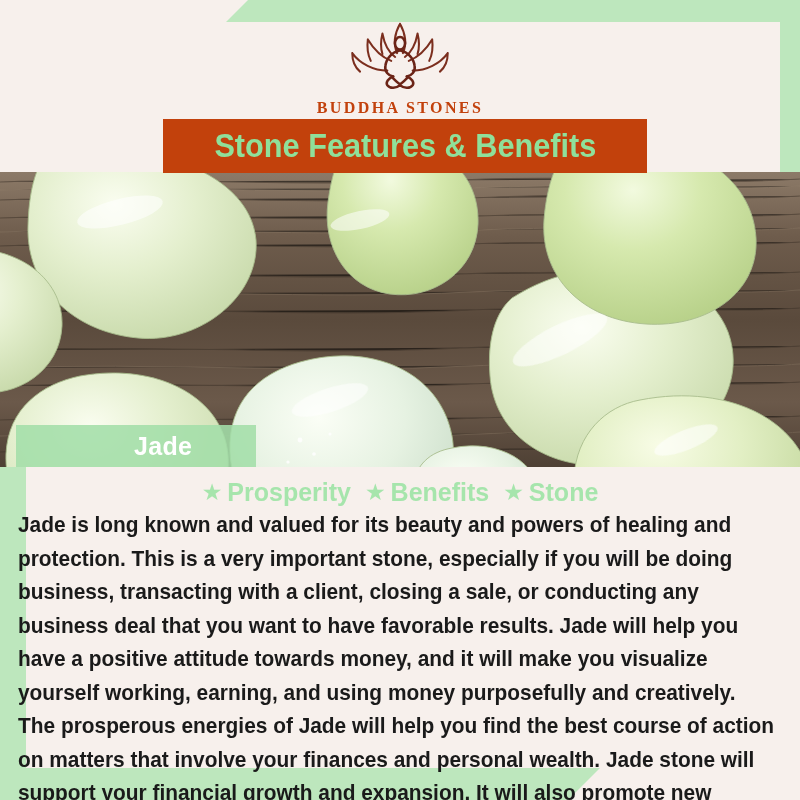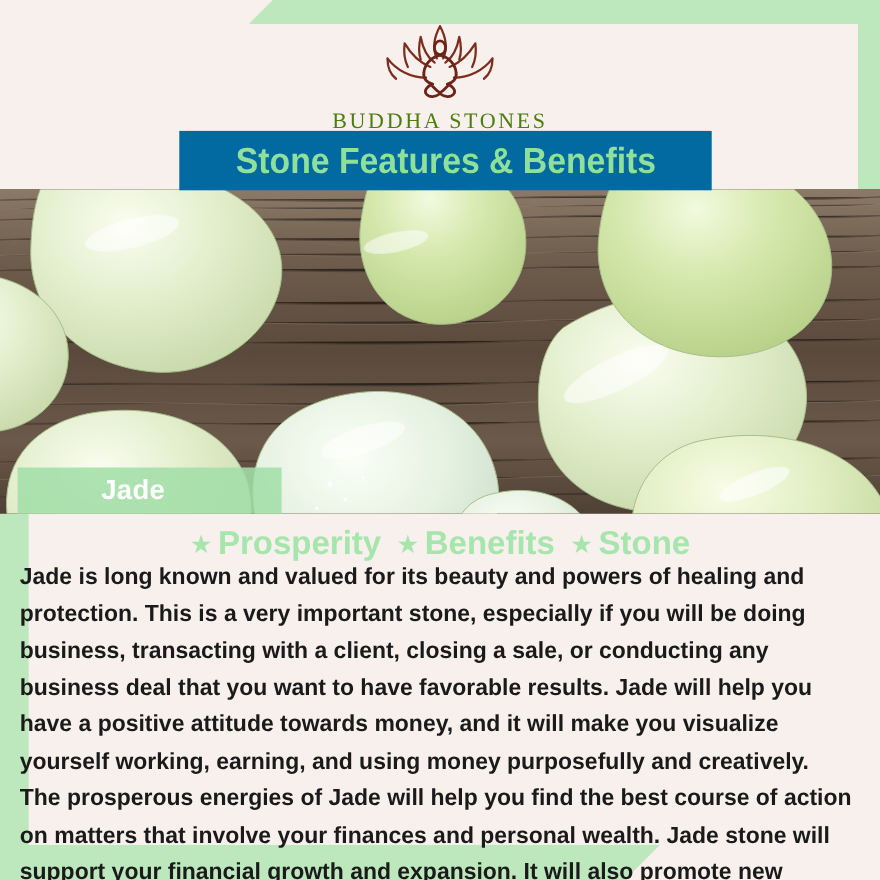--- a/index.html
+++ b/index.html
@@ -86,34 +86,34 @@
   }
   .brand-mark {
     display: block;
     margin: 0 auto;
     width: 130px;
     height: 76px;
   }
   .brand-name {
     margin-top: 5px;
     font-family: "Liberation Serif", serif;
-    font-size: 20px;
+    font-size: 16px;
     letter-spacing: 2.4px;
-    color: #4d7c0f;
-    font-weight: 400;
+    color: #c2410c;
+    font-weight: 700;
   }
 
   
   .title-banner {
     position: absolute;
     top: 119px;
     left: 163px;
     width: 484px;
     height: 54px;
-    background: #0369a1;
+    background: #c2410c;
     display: flex;
     align-items: center;
     justify-content: center;
     z-index: 6;
   }
   .title-text {
     font-family: "Liberation Sans Narrow", "Liberation Sans", sans-serif;
     font-size: 33px;
     font-weight: bold;
     color: #8FE09A;
@@ -141,42 +141,42 @@
     top: 425px;
     left: 16px;
     width: 240px;
     height: 42px;
     background: rgba(163, 222, 169, 0.88);
     display: flex;
     align-items: center;
     z-index: 7;
   }
   .jade-text {
-    margin-left: 76px;
+    margin-left: 118px;
     font-family: "Liberation Sans Narrow", "Liberation Sans", sans-serif;
     font-size: 25px;
     font-weight: bold;
     color: #FFFFFF;
     letter-spacing: 0.3px;
   }
 
   
   .keywords {
     position: absolute;
     top: 478px;
     left: 0;
     width: 800px;
     text-align: center;
     z-index: 6;
     white-space: nowrap;
   }
   .kw {
     display: inline-block;
     font-family: "Liberation Sans Narrow", "Liberation Sans", sans-serif;
-    font-size: 30px;
+    font-size: 25px;
     font-weight: bold;
     color: #A6E5AC;
     vertical-align: middle;
   }
   .kw-star {
     display: inline-block;
     font-size: 23px;
     color: #A6E5AC;
     vertical-align: middle;
     margin: 0 5px 0 14px;

